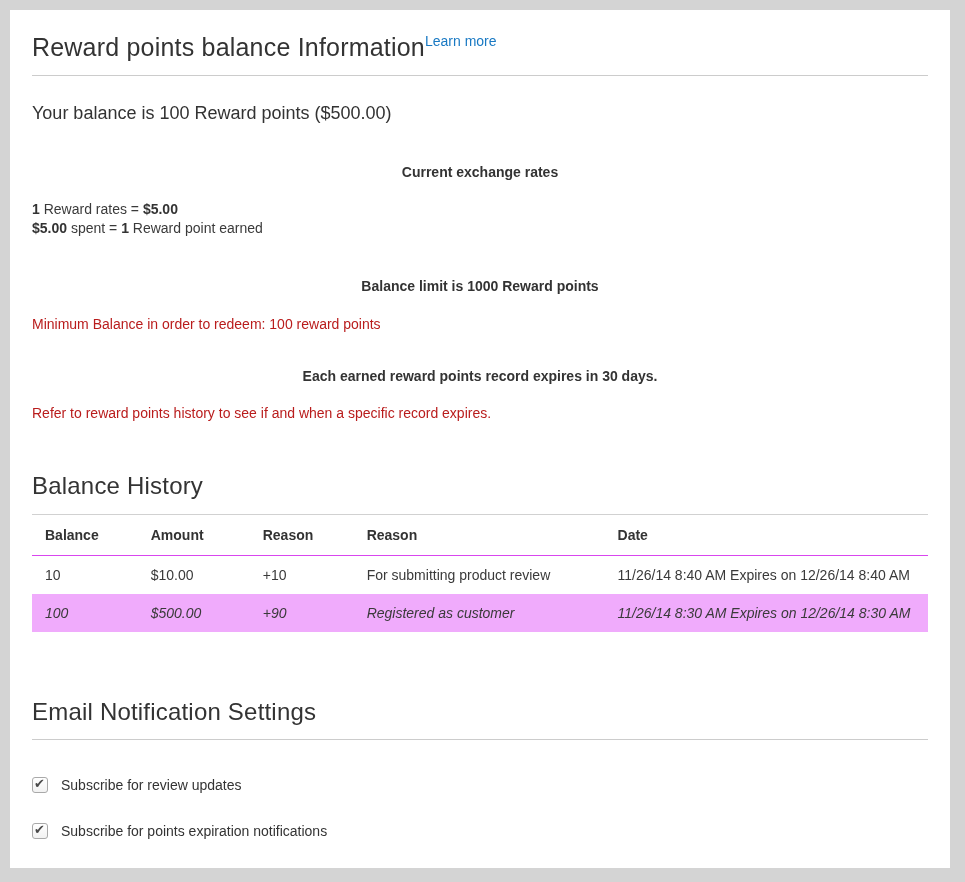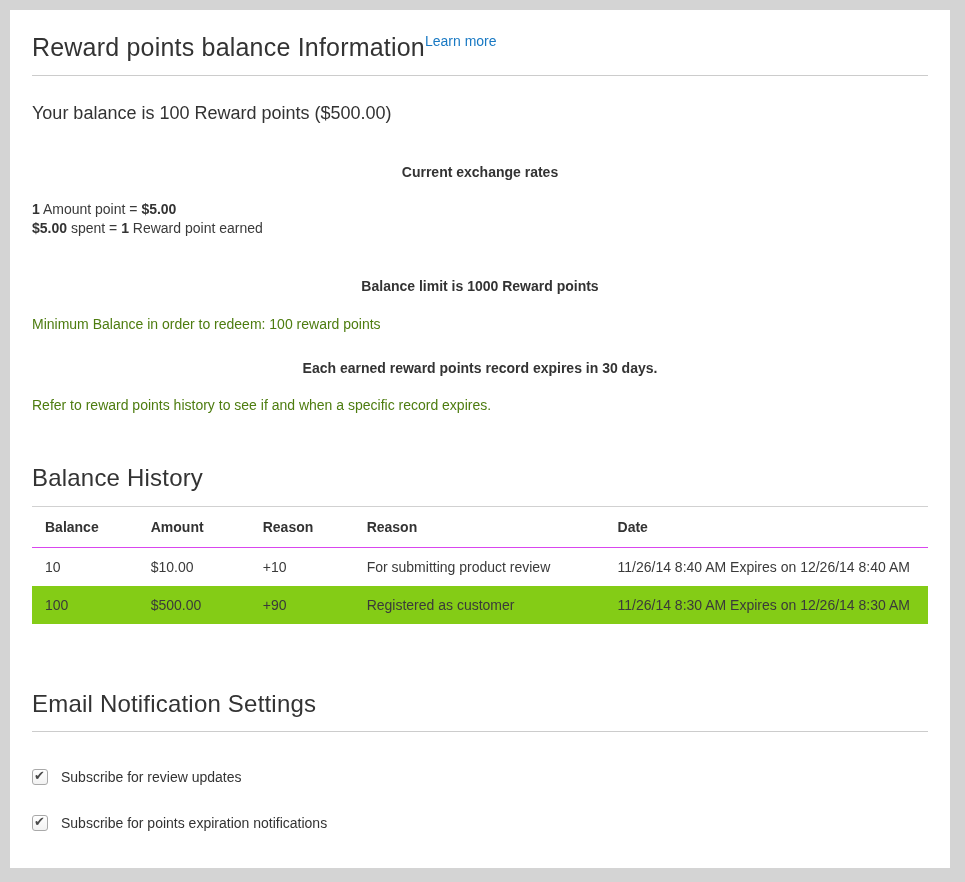--- a/index.html
+++ b/index.html
@@ -61,24 +61,24 @@
   .rate-lines {
     margin-top: 20px;
     font-size: 14px;
     line-height: 19px;
     color: #3a3a3a;
   }
   .rate-lines b { color: #333333; }
   .limit-heading { margin-top: 40px; }
   .plain-line {
     font-size: 14px;
-    color: #4d7c0f;
+    color: #b91c1c;
   }
   .minimum-line { margin-top: 22px; }
-  .expiry-heading { margin-top: 28px; }
+  .expiry-heading { margin-top: 36px; }
   .expiry-note { margin-top: 21px; }
   
   .history-title { margin-top: 51px; }
   table.history {
     width: 100%;
     margin-top: 14px;
     border-collapse: collapse;
     font-size: 14px;
   }
   table.history thead tr { border-top: 1px solid #d1d1d1; }
@@ -88,21 +88,21 @@
     color: #333333;
     padding: 12px 13px 12px 13px;
     border-bottom: 1px solid #d946ef;
     white-space: nowrap;
   }
   table.history td {
     padding: 11px 13px;
     color: #3a3a3a;
     white-space: nowrap;
   }
-  table.history tbody tr.striped { background: #84cc16; }
+  table.history tbody tr.striped { background: #f0abfc; font-style: italic; }
   .col-balance { width: 11.8%; }
   .col-amount  { width: 12.5%; }
   .col-points  { width: 11.6%; }
   .col-reason  { width: 28.0%; }
   .col-date    { width: 36.1%; }
   
   .email-title { margin-top: 66px; }
   .checkbox-row {
     display: flex;
     align-items: center;
@@ -142,21 +142,21 @@
   <div class="page-title-row">
     <h1 class="page-title">Reward points balance Information</h1>
     <a class="learn-more">Learn more</a>
   </div>
   <div class="divider"></div>
 
   <div class="balance-summary">Your balance is 100 Reward points ($500.00)</div>
 
   <div class="subheading exchange-heading">Current exchange rates</div>
   <div class="rate-lines">
-    <div><b>1</b><span> Amount point = </span><b>$5.00</b></div>
+    <div><b>1</b><span> Reward rates = </span><b>$5.00</b></div>
     <div><b>$5.00</b><span> spent = </span><b>1</b><span> Reward point earned</span></div>
   </div>
 
   <div class="subheading limit-heading">Balance limit is 1000 Reward points</div>
   <div class="plain-line minimum-line">Minimum Balance in order to redeem: 100 reward points</div>
 
   <div class="subheading expiry-heading">Each earned reward points record expires in 30 days.</div>
   <div class="plain-line expiry-note">Refer to reward points history to see if and when a specific record expires.</div>
 
   <h2 class="section-title history-title">Balance History</h2>

